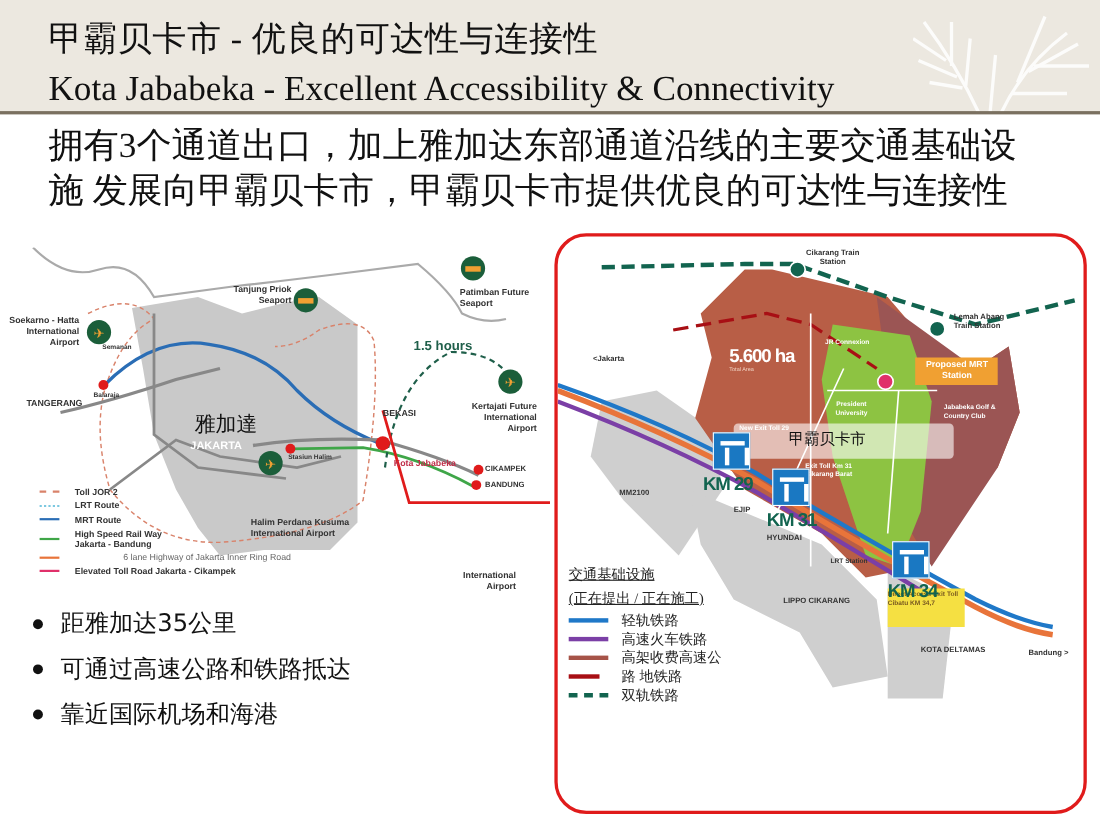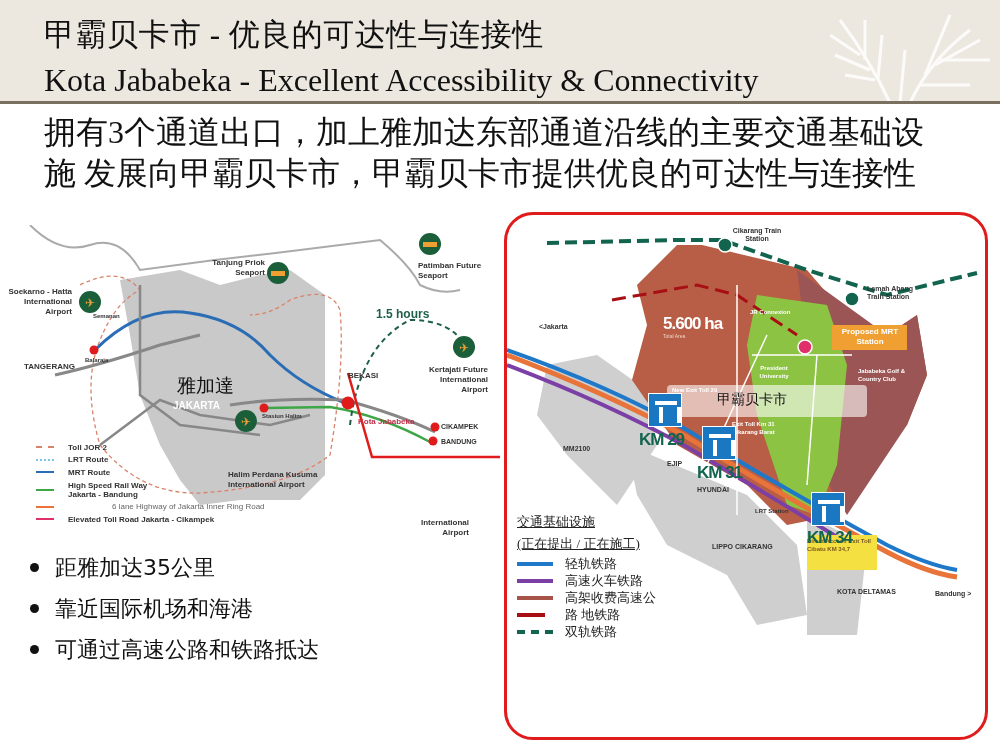--- a/index.html
+++ b/index.html
@@ -216,19 +216,19 @@
   </div>
 </div>
 
 <ul class="bullets">
   <li>
       <span class="dot"></span>
       <span>距雅加达35公里</span>
     </li>
   <li>
       <span class="dot"></span>
-      <span>靠近国际机场和海港</span>
+      <span>可通过高速公路和铁路抵达</span>
     </li>
   <li>
       <span class="dot"></span>
-      <span>可通过高速公路和铁路抵达</span>
+      <span>靠近国际机场和海港</span>
     </li>
 </ul>
 
 </body></html>

